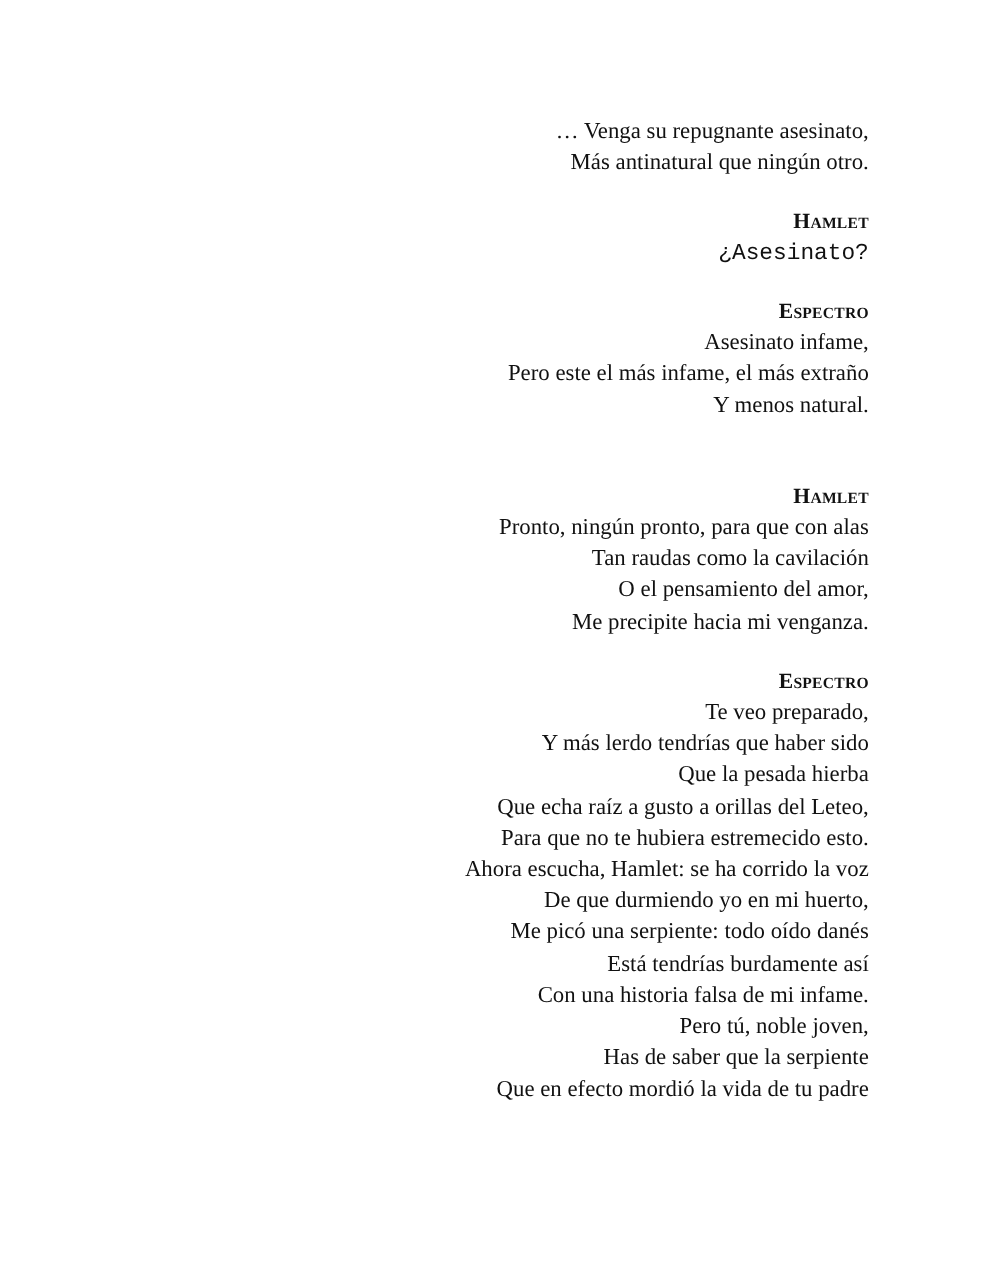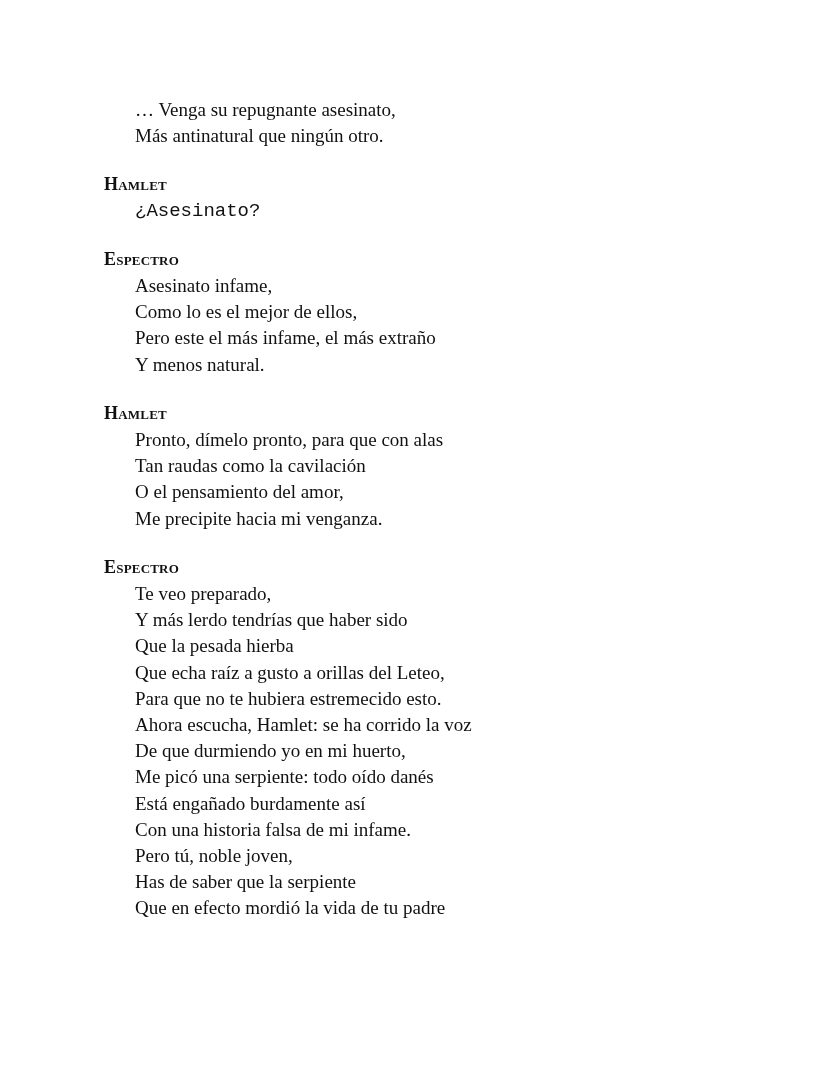--- a/index.html
+++ b/index.html
@@ -14,20 +14,21 @@
       overflow: hidden;
       font-family: "Liberation Serif", "DejaVu Serif", serif;
       color: #111111;
     }
     .page {
       position: absolute;
       left: 0;
       top: 0;
       width: 828px;
       height: 1071px;
+      text-align: right;
     }
     .block {
       position: absolute;
       left: 104px;
       width: 620px;
     }
     .speaker {
       font-variant: small-caps;
       font-size: 18px;
       line-height: 22px;
@@ -55,43 +56,42 @@
   </div>
 
   <div class="block" style="top:173px;">
     <div class="speaker">Hamlet</div>
     <div class="line" style="margin-top:3px;font-family:Liberation Mono, monospace;">¿Asesinato?</div>
   </div>
 
   <div class="block" style="top:248px;">
     <div class="speaker">Espectro</div>
     <div class="line" style="margin-top:3px;">Asesinato infame,</div>
-    <div class="line">Como lo es el mejor de ellos,</div>
     <div class="line">Pero este el más infame, el más extraño</div>
     <div class="line">Y menos natural.</div>
   </div>
 
   <div class="block" style="top:402px;">
     <div class="speaker">Hamlet</div>
-    <div class="line" style="margin-top:3px;">Pronto, dímelo pronto, para que con alas</div>
+    <div class="line" style="margin-top:3px;">Pronto, ningún pronto, para que con alas</div>
     <div class="line">Tan raudas como la cavilación</div>
     <div class="line">O el pensamiento del amor,</div>
     <div class="line">Me precipite hacia mi venganza.</div>
   </div>
 
   <div class="block" style="top:556px;">
     <div class="speaker">Espectro</div>
     <div class="line" style="margin-top:3px;">Te veo preparado,</div>
     <div class="line">Y más lerdo tendrías que haber sido</div>
     <div class="line">Que la pesada hierba</div>
     <div class="line">Que echa raíz a gusto a orillas del Leteo,</div>
     <div class="line">Para que no te hubiera estremecido esto.</div>
     <div class="line">Ahora escucha, Hamlet: se ha corrido la voz</div>
     <div class="line">De que durmiendo yo en mi huerto,</div>
     <div class="line">Me picó una serpiente: todo oído danés</div>
-    <div class="line">Está engañado burdamente así</div>
+    <div class="line">Está tendrías burdamente así</div>
     <div class="line">Con una historia falsa de mi infame.</div>
     <div class="line">Pero tú, noble joven,</div>
     <div class="line">Has de saber que la serpiente</div>
     <div class="line">Que en efecto mordió la vida de tu padre</div>
   </div>
 
 </div>
 
 </body></html>

